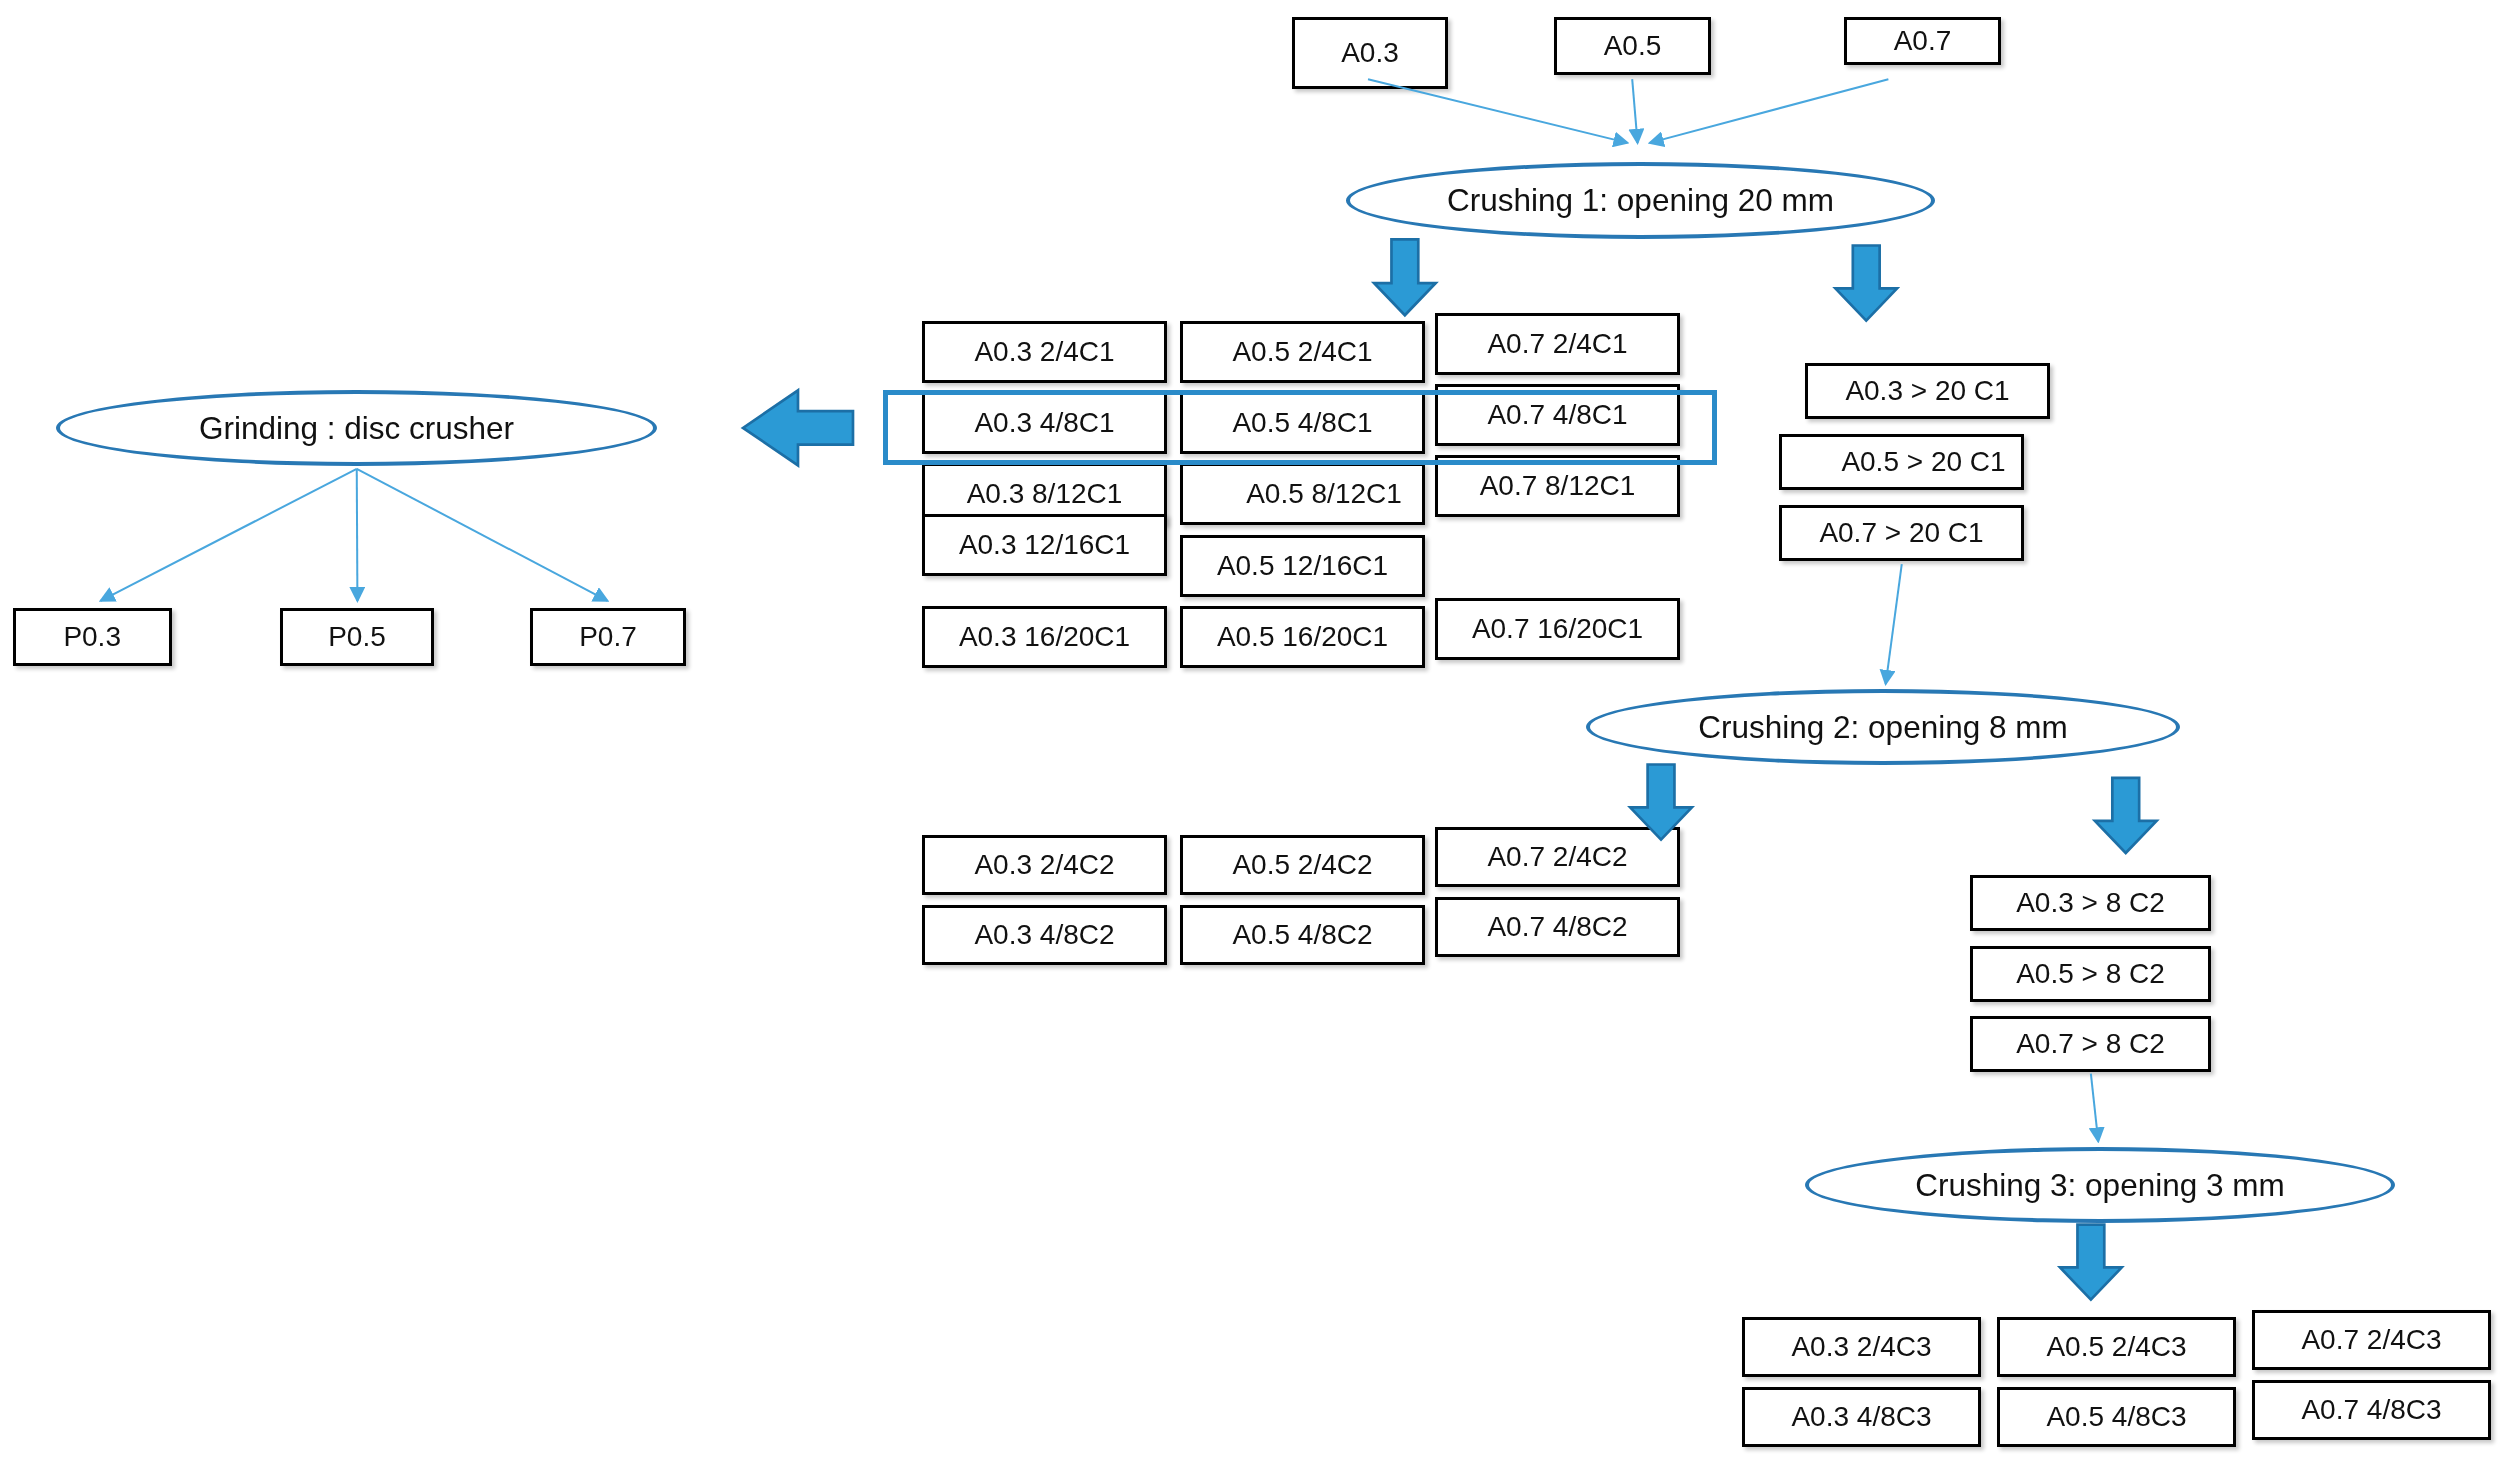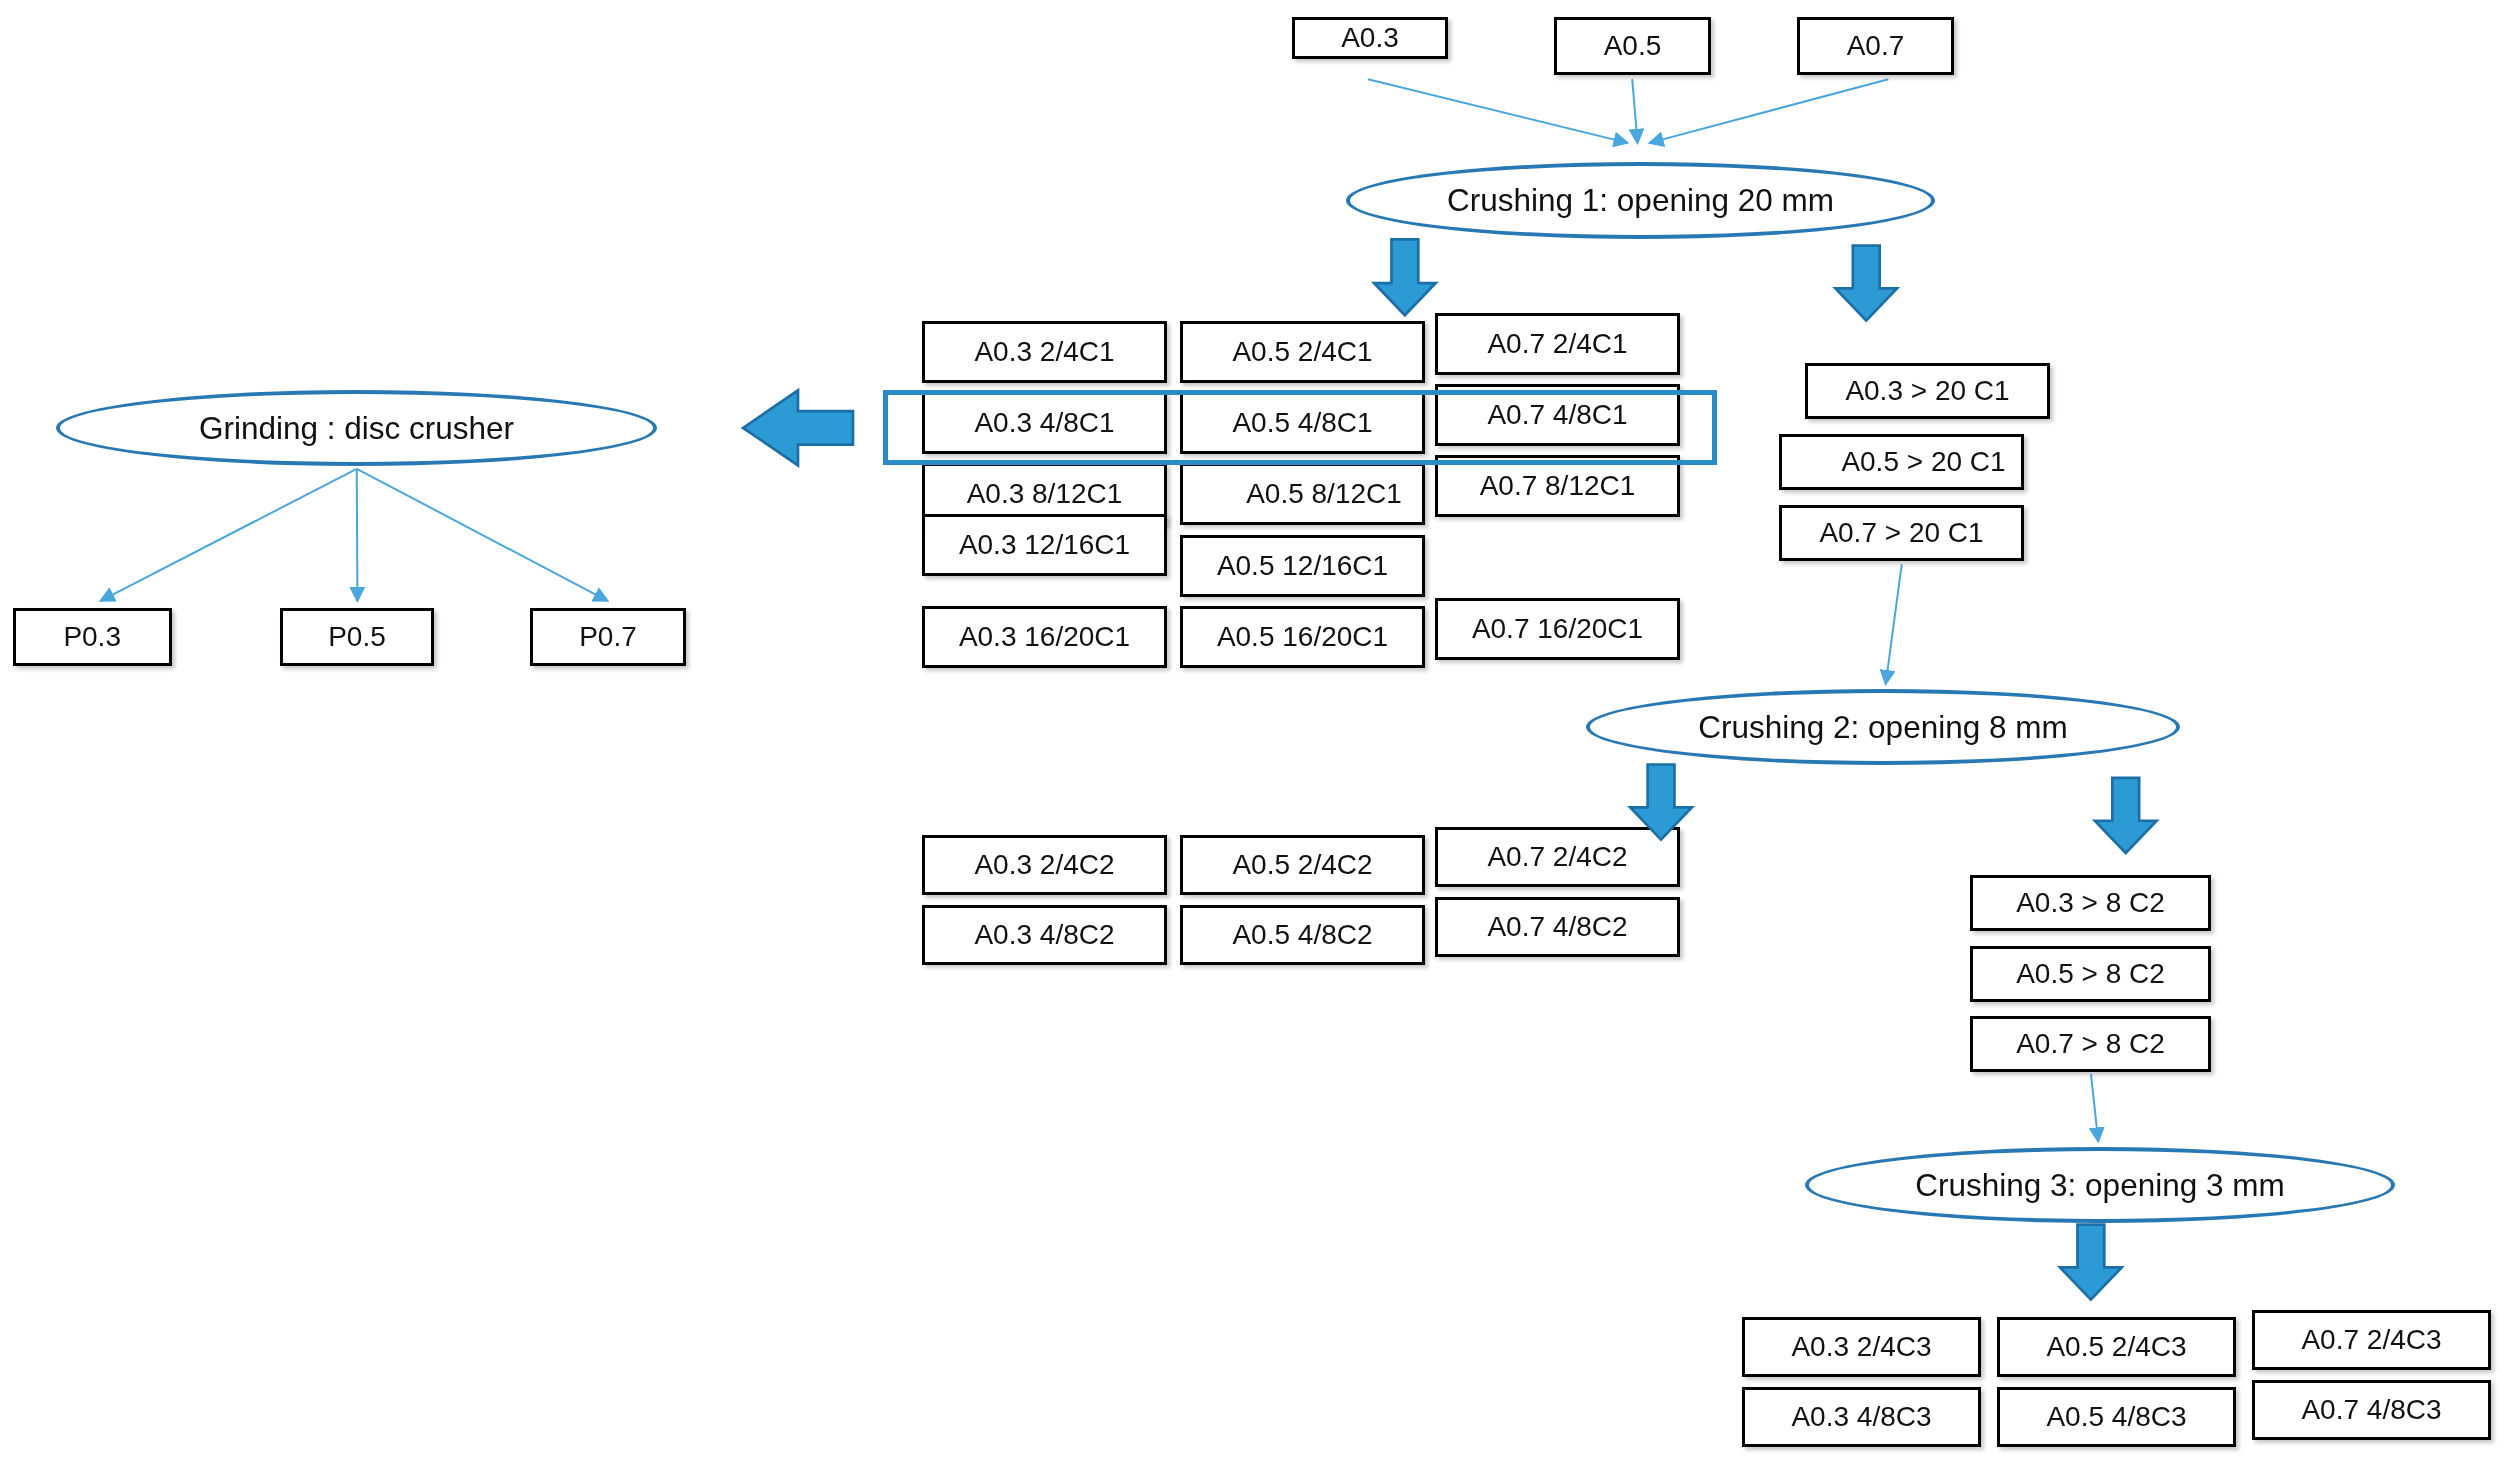--- a/index.html
+++ b/index.html
@@ -42,23 +42,23 @@
     border:5.4px solid #2A8BC9;
     background:transparent;
     z-index:3;
   }
 </style>
 </head>
 <body>
 
 <div class="canvas">
 
-  <div class="box" style="left:1292px;top:17.4px;width:156px;height:42px;">A0.3</div>
+  <div class="box" style="left:1292px;top:17.4px;width:156px;height:72px;">A0.3</div>
   <div class="box" style="left:1554px;top:17.4px;width:157px;height:58px;">A0.5</div>
-  <div class="box" style="left:1797px;top:17.4px;width:157px;height:58px;">A0.7</div>
+  <div class="box" style="left:1844px;top:17.4px;width:157px;height:48px;">A0.7</div>
 
   <div class="ellipse" style="left:1346px;top:162px;width:589px;height:77px;">Crushing 1: opening 20 mm</div>
 
   <div class="box" style="left:922px;top:321px;width:245px;height:62px;">A0.3 2/4C1</div>
   <div class="box" style="left:1180px;top:321px;width:245px;height:62px;">A0.5 2/4C1</div>
   <div class="box" style="left:1435px;top:313px;width:245px;height:62px;">A0.7 2/4C1</div>
 
   <div class="box" style="left:922px;top:392px;width:245px;height:62px;">A0.3 4/8C1</div>
   <div class="box" style="left:1180px;top:392px;width:245px;height:62px;">A0.5 4/8C1</div>
   <div class="box" style="left:1435px;top:384px;width:245px;height:62px;">A0.7 4/8C1</div>

